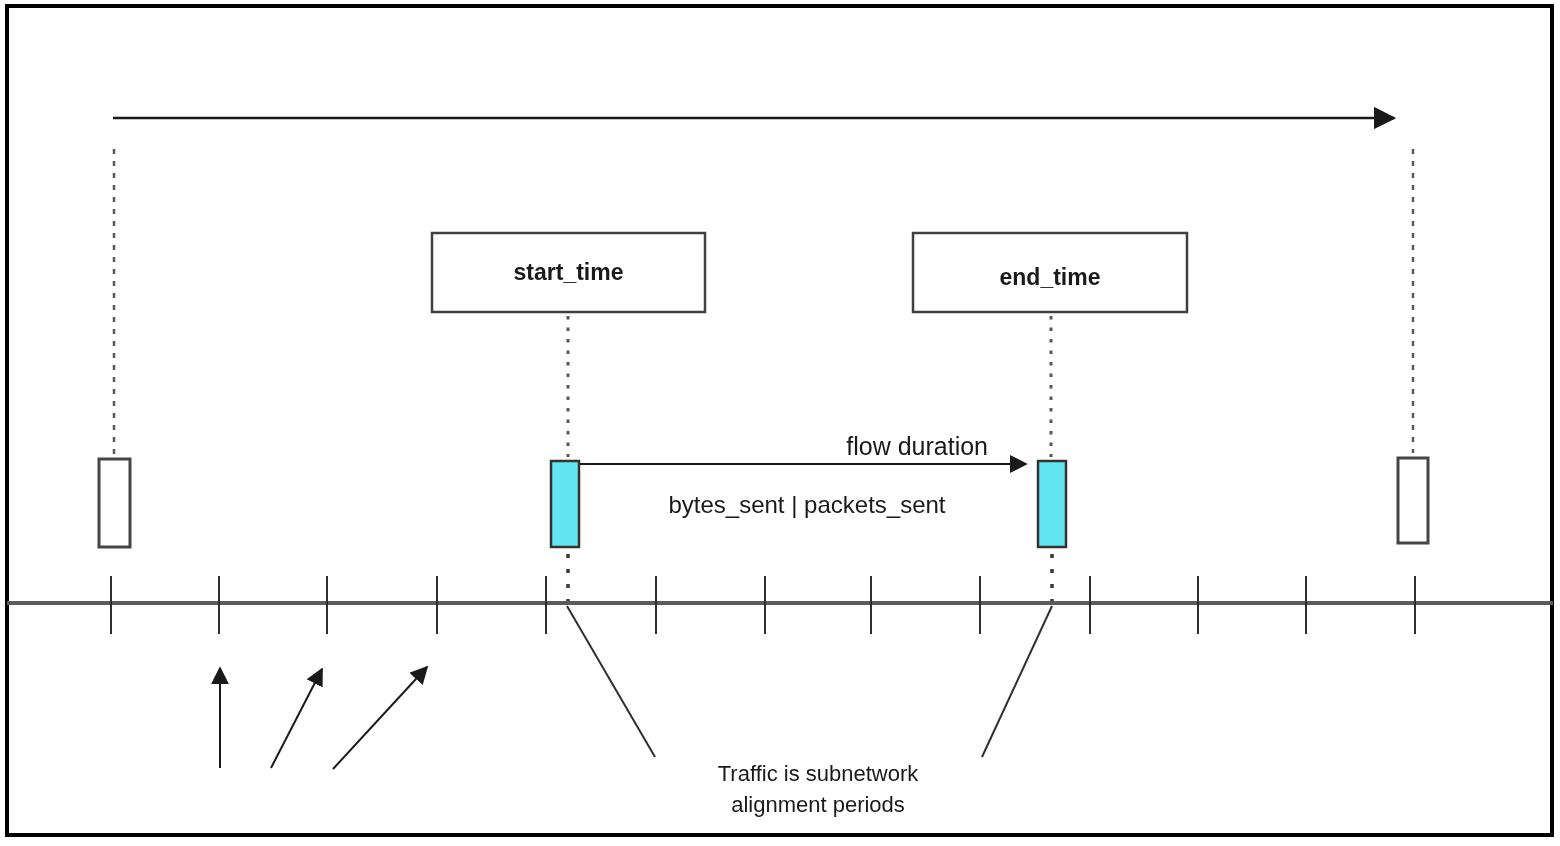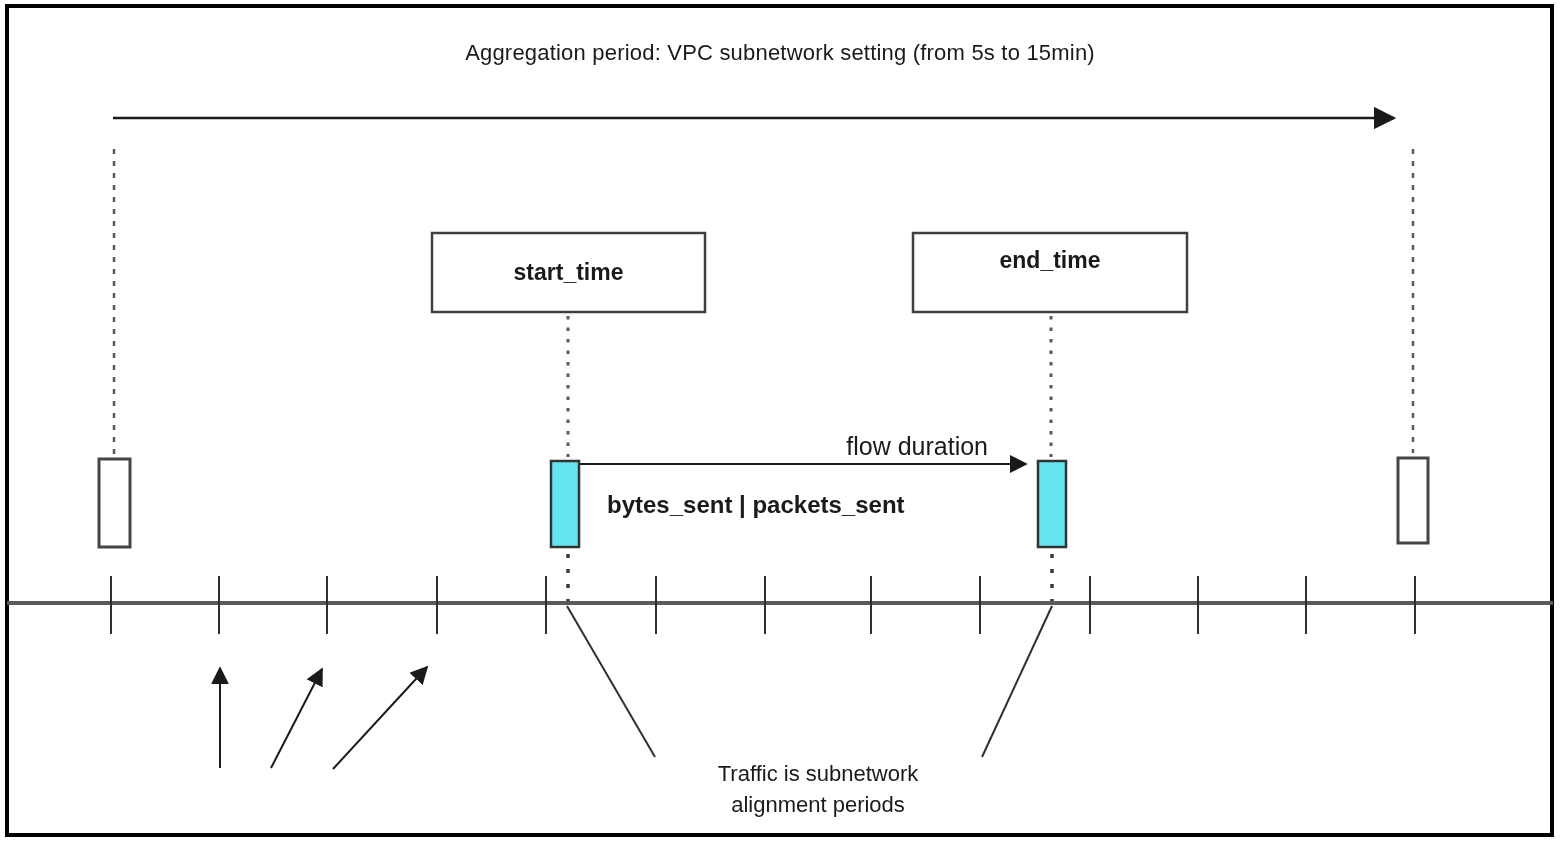--- a/index.html
+++ b/index.html
@@ -31,31 +31,31 @@
     letter-spacing: 0.2px;
   }
   .box-label {
     display: flex;
     align-items: center;
     justify-content: center;
     font-weight: bold;
     font-size: 23px;
   }
   .start-label { left: 432px; top: 233px; width: 273px; height: 79px; }
-  .end-label   { left: 913px; top: 221px; width: 274px; height: 79px; }
+  .end-label   { left: 913px; top: 238px; width: 274px; height: 79px; }
   .flow-duration {
     left: 588px; top: 432px; width: 400px;
     text-align: right;
     font-size: 25px;
   }
   .metrics {
     left: 607px; top: 491px; width: 400px;
-    text-align: left;
+    text-align: center;
     font-size: 24px;
-    font-weight: bold;
+    font-weight: normal;
   }
   .alignment-label {
     left: 45px; top: 775px;
     font-size: 23px;
   }
   .traffic-note {
     left: 618px; top: 758px; width: 400px;
     text-align: center;
     font-size: 22px;
     line-height: 31px;
@@ -117,21 +117,20 @@
     </g>
 
     <line x1="567" y1="606" x2="655" y2="757" stroke="#2f2f2f" stroke-width="2"></line>
     <line x1="1052" y1="606" x2="982" y2="757" stroke="#2f2f2f" stroke-width="2"></line>
 
     <line x1="220" y1="768" x2="220" y2="668" stroke="#1a1a1a" stroke-width="2" marker-end="url(#ah)"></line>
     <line x1="271" y1="768" x2="322" y2="669" stroke="#1a1a1a" stroke-width="2" marker-end="url(#ah)"></line>
     <line x1="333" y1="769" x2="427" y2="667" stroke="#1a1a1a" stroke-width="2" marker-end="url(#ah)"></line>
   </svg>
 
-  <div class="txt title">Aggregation period: VPC subnetwork setting (from 5s to 15min)</div>
 
   <div class="txt box-label start-label">start_time</div>
 
   <div class="txt box-label end-label">end_time</div>
 
   <div class="txt flow-duration">flow duration</div>
 
   <div class="txt metrics">bytes_sent | packets_sent</div>
 
 

